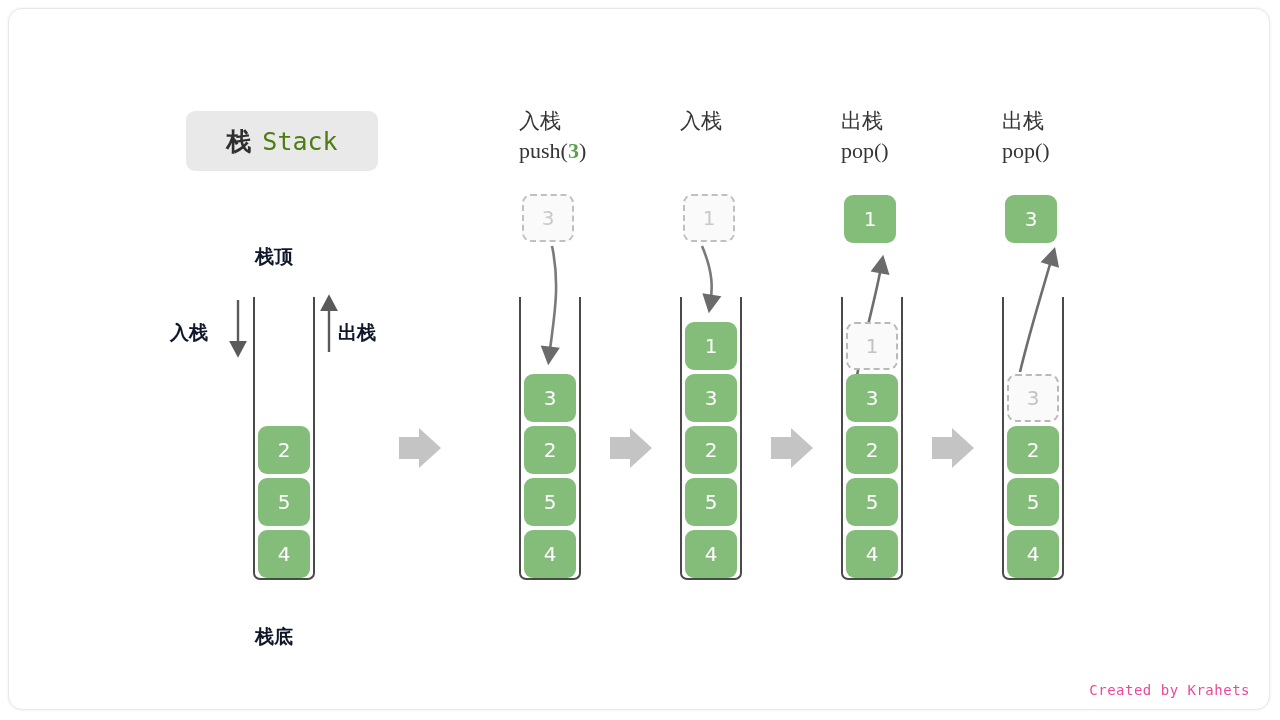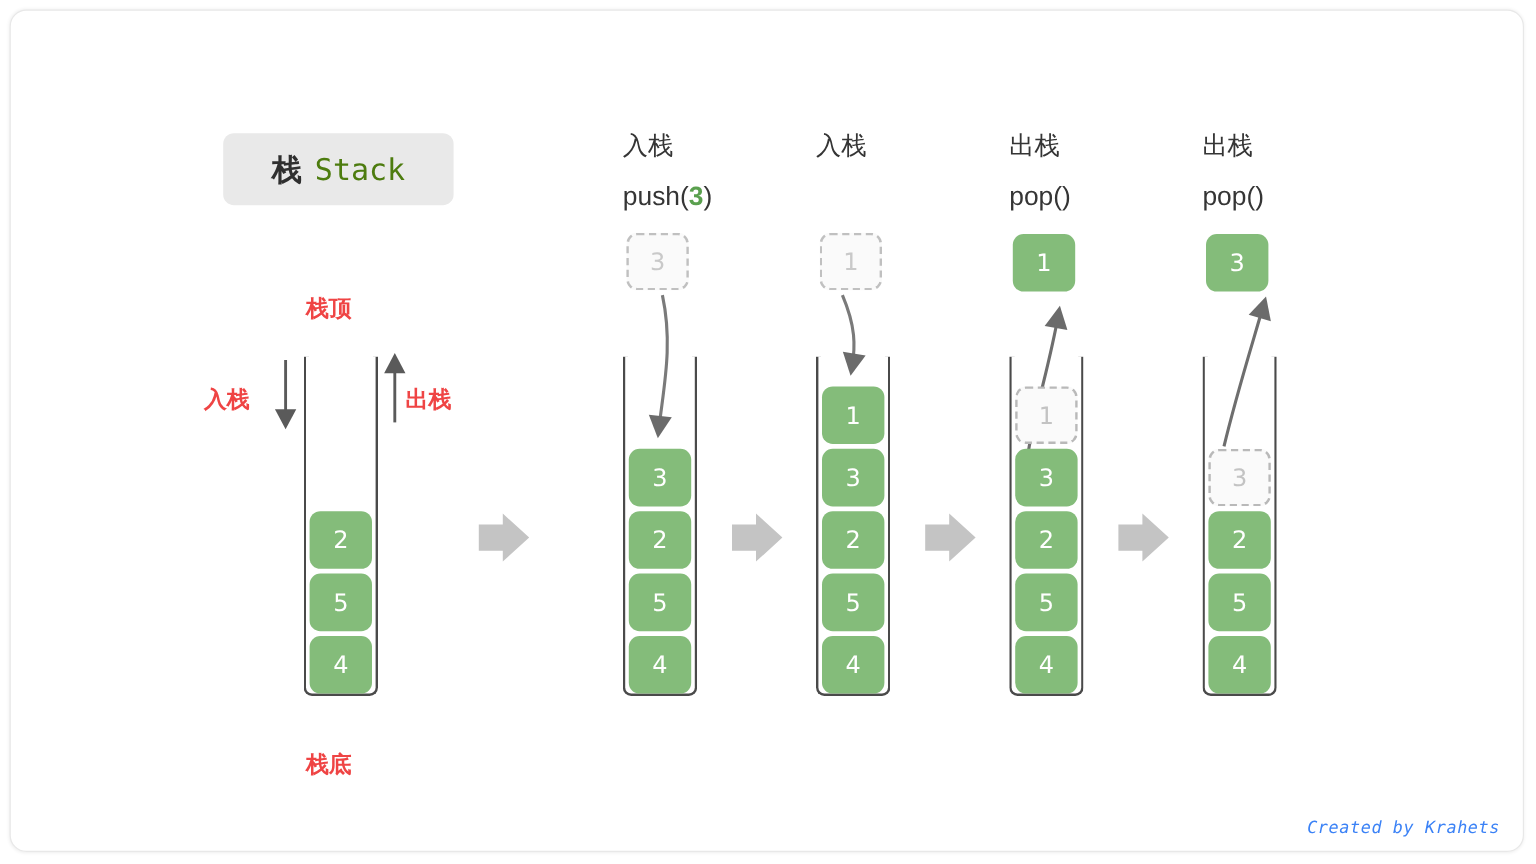--- a/index.html
+++ b/index.html
@@ -40,41 +40,41 @@
     letter-spacing: 1px;
   }
   .title-badge .t-en {
     font-family: "DejaVu Sans Mono", "Liberation Mono", monospace;
     font-size: 25px; color: #4d7c0f; margin-left: 10px; text-align: right;
   }
 
   
   .lbl-cn {
     position: absolute;
-    font-size: 19px; font-weight: bold; color: #ef4444;
+    font-size: 19px; font-weight: bold; color: #0f172a;
     white-space: nowrap;
   }
   #top-label  { left: 255px; top: 244px; }
   #bottom-label { left: 255px; top: 624px; }
   #push-label { left: 170px; top: 320px; }
   #pop-label  { left: 338px; top: 320px; }
 
   
   .col-head {
     position: absolute;
     width: 170px;
     text-align: left;
     line-height: 1.32;
   }
   .col-head .line1 {
     font-size: 21px; color: #353535; display: block;
   }
   .col-head .line2 {
-    font-family: Liberation Sans, sans-serif;
-    font-size: 22px; color: #353535; display: block; margin-top: 13px;
+    font-family: Liberation Serif, serif;
+    font-size: 22px; color: #353535; display: block; margin-top: 0;
   }
   .col-head .line2 .arg { color: #5aa04e; font-weight: bold; }
 
   
   .stack {
     position: absolute;
     width: 62px;
     box-sizing: border-box;
     border-left: 2px solid #4a4a4a;
     border-right: 2px solid #4a4a4a;
@@ -120,23 +120,22 @@
     position: absolute; left: 0; top: 0;
     width: 1280px; height: 720px;
     pointer-events: none;
   }
 
   .watermark {
     position: absolute;
     right: 30px; bottom: 22px;
     font-family: "DejaVu Sans Mono", "Liberation Mono", monospace;
     font-size: 14px;
-    color: #3b82f6;
+    color: #ec4899;
     letter-spacing: 0.5px;
-    font-style: italic;
   }
 </style>
 </head>
 <body>
 
 <div id="canvas">
   <div class="frame"></div>
 
   <div class="title-badge">
     <span class="t-cn">栈</span>

